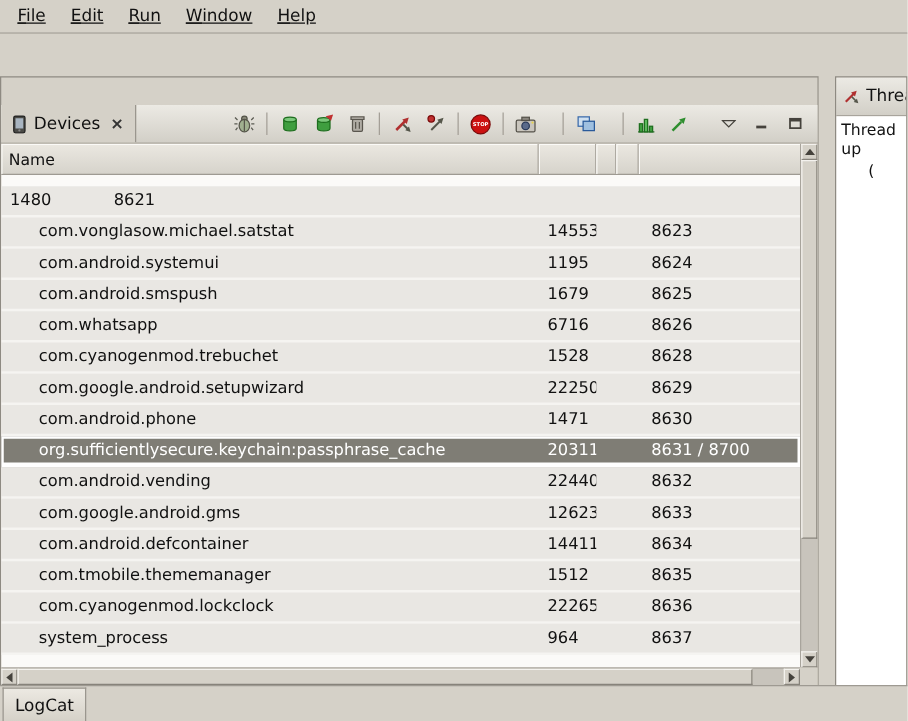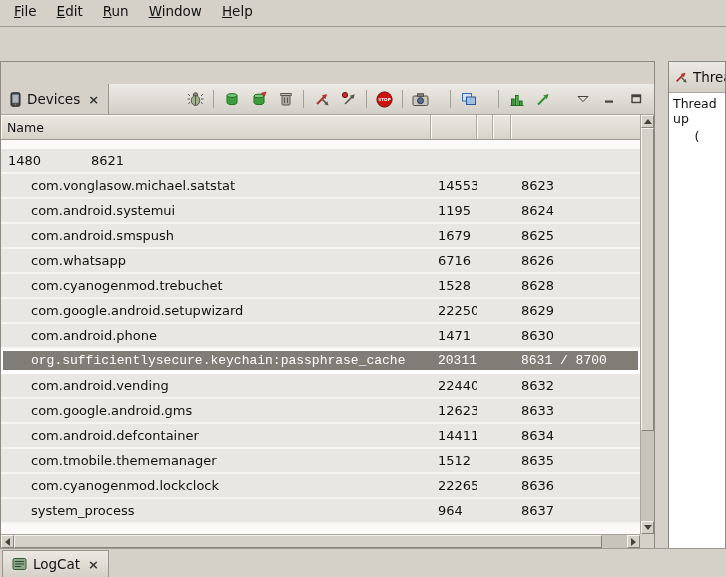--- a/index.html
+++ b/index.html
@@ -6,23 +6,24 @@
   body{
     width:726px;height:577px;
     font-family:"DejaVu Sans","Liberation Sans",sans-serif;
     background:var(--window_bg,#d5d1c8);
     color:#111;
   }
   .window{position:relative;width:726px;height:577px;overflow:hidden;}
 
   
   .menubar{
-    height:26px;display:flex;align-items:flex-start;padding-left:4px;
+    height:26px;display:flex;align-items:center;padding-left:4px;
     background:var(--window_bg,#d5d1c8);
     border-bottom:1px solid #9e9a92;
+    text-decoration:underline;
   }
   .menu-item{padding:3px 10px;font-size:13.5px;cursor:default;white-space:nowrap;}
   .menu-item .mn{text-decoration:underline;}
 
   
   .toolbar-strip{height:34px;background:var(--window_bg,#d5d1c8);}
 
   
   .main{position:absolute;top:61px;left:0;right:0;bottom:28px;display:flex;}
 
@@ -76,21 +77,20 @@
   .cell{box-sizing:border-box;overflow:hidden;}
   .cell-name{width:430px;flex:0 0 430px;padding-left:30px;}
   .cell-pid{width:46px;flex:0 0 46px;padding-left:7px;}
   .cell-gap{width:34px;flex:0 0 34px;}
   .cell-port{flex:1;padding-left:10px;}
   .row.selected{
     background:var(--selected_bg,#7f7d75);
     color:var(--selected_fg,#ffffff);
     box-shadow:inset 0 0 0 2px #ffffff;
     border-bottom-color:#ffffff;
-    font-family:Liberation Mono, monospace;
   }
 
   
   .vscroll{position:absolute;top:0;right:0;bottom:14px;width:14px;display:flex;flex-direction:column;background:#c8c4bc;border-left:1px solid #a8a49c;box-sizing:border-box;}
   .hscroll{position:absolute;left:0;right:14px;bottom:0;height:14px;display:flex;background:#c8c4bc;border-top:1px solid #a8a49c;box-sizing:border-box;}
   .corner{position:absolute;right:0;bottom:0;width:14px;height:14px;background:var(--window_bg,#d5d1c8);}
   .sbtn{
     flex:0 0 13px;height:13px;width:13px;background:var(--window_bg,#d5d1c8);
     border:1px solid;border-color:#f4f2ee #87837b #87837b #f4f2ee;box-sizing:border-box;
     display:flex;align-items:center;justify-content:center;
@@ -124,21 +124,21 @@
   
   .bottom-bar{
     position:absolute;left:0;right:0;bottom:0;height:28px;
     background:var(--window_bg,#d5d1c8);
     border-top:1px solid #9e9a92;
     display:flex;align-items:flex-end;
   }
   .logcat-tab{
     height:26px;margin-left:2px;display:flex;align-items:center;gap:6px;padding:0 9px;
     background:linear-gradient(#ece9e2,#d5d1c8);
-    border:1px solid #9a968e;border-bottom:none;font-size:13.5px;white-space:nowrap;
+    border:1px solid #9a968e;border-bottom:none;font-size:13.5px;white-space:nowrap;flex-direction:column;
   }
 </style>
 </head>
 <body>
 
 <div class="window">
 
   <div class="menubar">
 
   <span class="menu-item"><span class="mn">F</span><span>ile</span></span>

